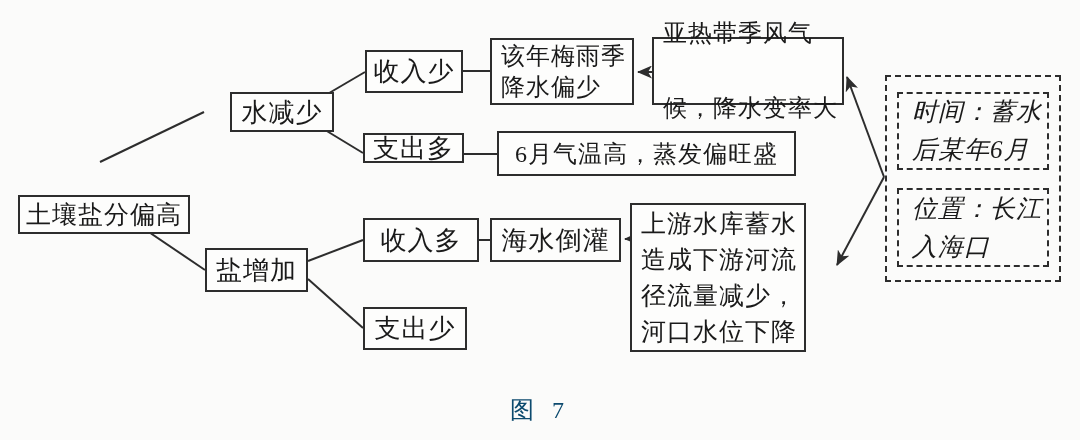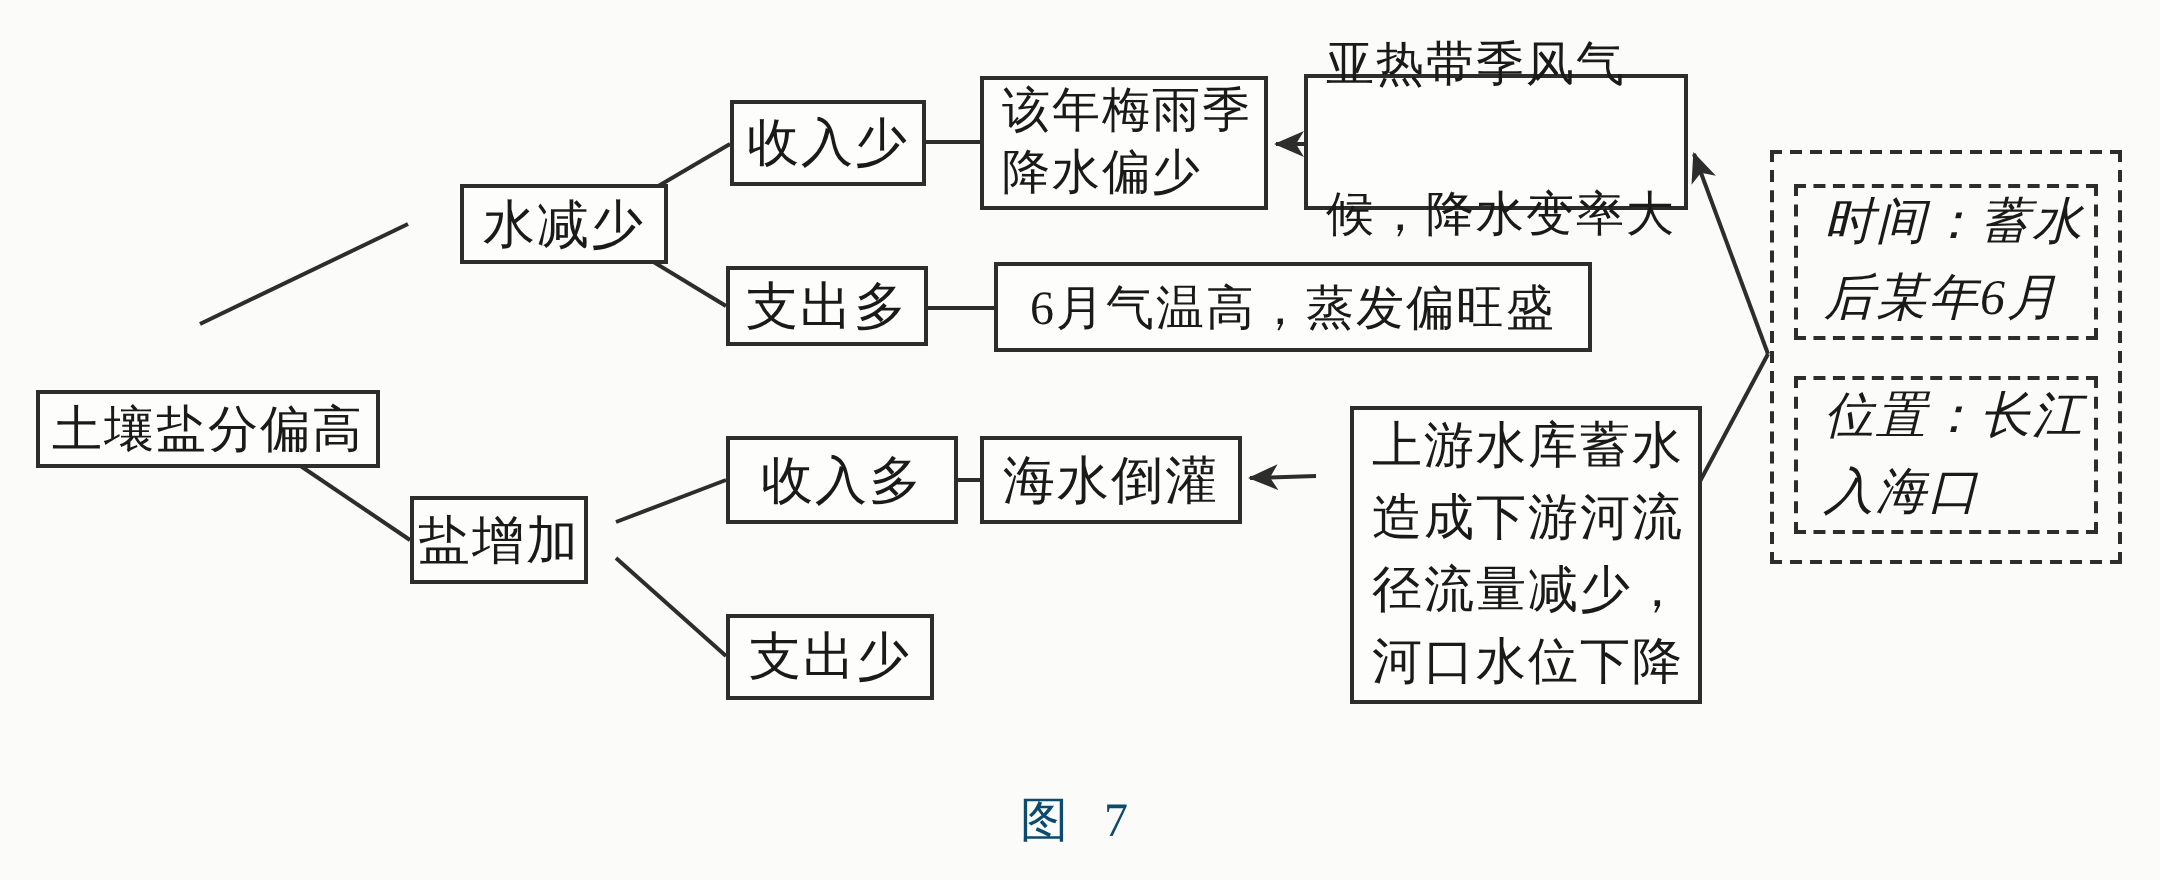--- a/index.html
+++ b/index.html
@@ -65,28 +65,28 @@
     font-size: 25px;
     letter-spacing: 1px;
     z-index: 2;
     white-space: nowrap;
   }
   .note span { display:block; line-height: 38px; font-style: italic; }
   
   #box-soil          { left:18px;  top:162px; width:172px; height:39px;  font-size:25px;margin-top:33px; }
   #box-water         { left:203px; top:92px;  width:104px; height:40px;  font-size:26px;margin-left:27px; }
   #box-income-less   { left:365px; top:50px;  width:98px;  height:43px;  font-size:26px; }
-  #box-expense-more  { left:363px; top:133px; width:101px; height:40px;  font-size:26px;font-family:Liberation Mono, monospace; }
+  #box-expense-more  { left:363px; top:133px; width:101px; height:30px;  font-size:26px;font-family:Liberation Mono, monospace; }
   #box-meiyu         { left:490px; top:38px;  width:144px; height:67px;  font-size:24px; }
   #box-subtropical   { left:652px; top:37px;  width:192px; height:68px;  font-size:24px;gap:44px; }
   #box-june          { left:497px; top:131px; width:299px; height:45px;  font-size:24px; }
-  #box-salt          { left:205px; top:248px; width:89px; height:44px;  font-size:26px; }
+  #box-salt          { left:205px; top:248px; width:103px; height:44px;  font-size:26px; }
   #box-income-more   { left:363px; top:218px; width:116px; height:44px;  font-size:26px; }
   #box-seawater      { left:490px; top:218px; width:131px; height:44px;  font-size:26px; }
-  #box-reservoir     { left:675px; top:203px; width:176px; height:149px; font-size:25px; }
+  #box-reservoir     { left:630px; top:203px; width:176px; height:149px; font-size:25px; }
   #box-reservoir span { line-height: 36px; }
   #box-expense-less  { left:363px; top:307px; width:104px; height:43px;  font-size:26px; }
   #box-notes-outer   { left:885px; top:75px;  width:176px; height:207px; }
   #note-time         { left:897px; top:92px;  width:152px; height:78px; }
   #note-location     { left:897px; top:188px; width:152px; height:79px; }
   #caption {
     position: absolute;
     left: 0; right: 0;
     top: 394px;
     text-align: center;

